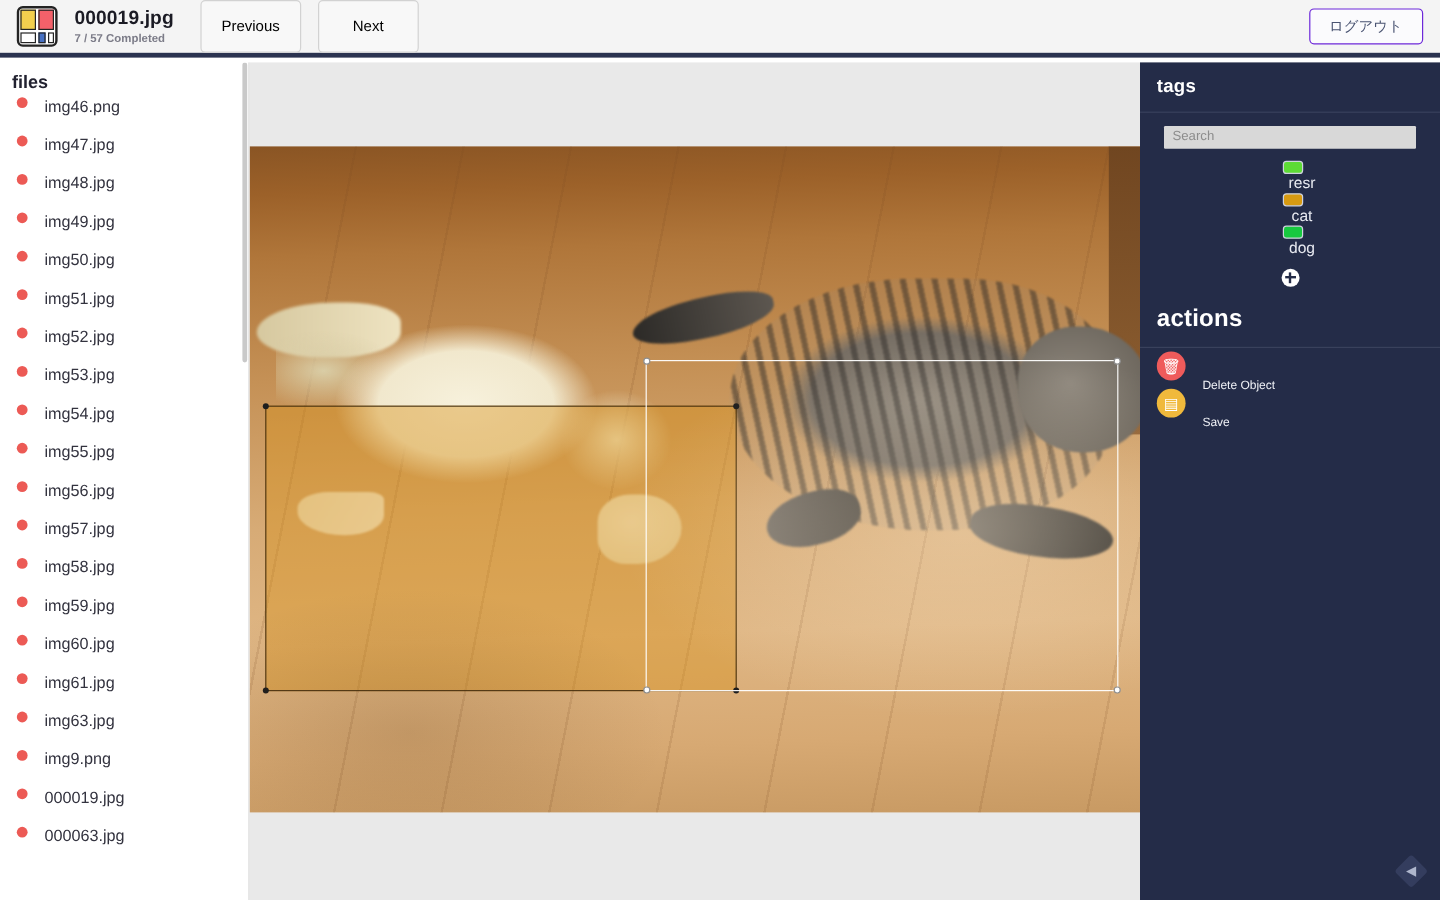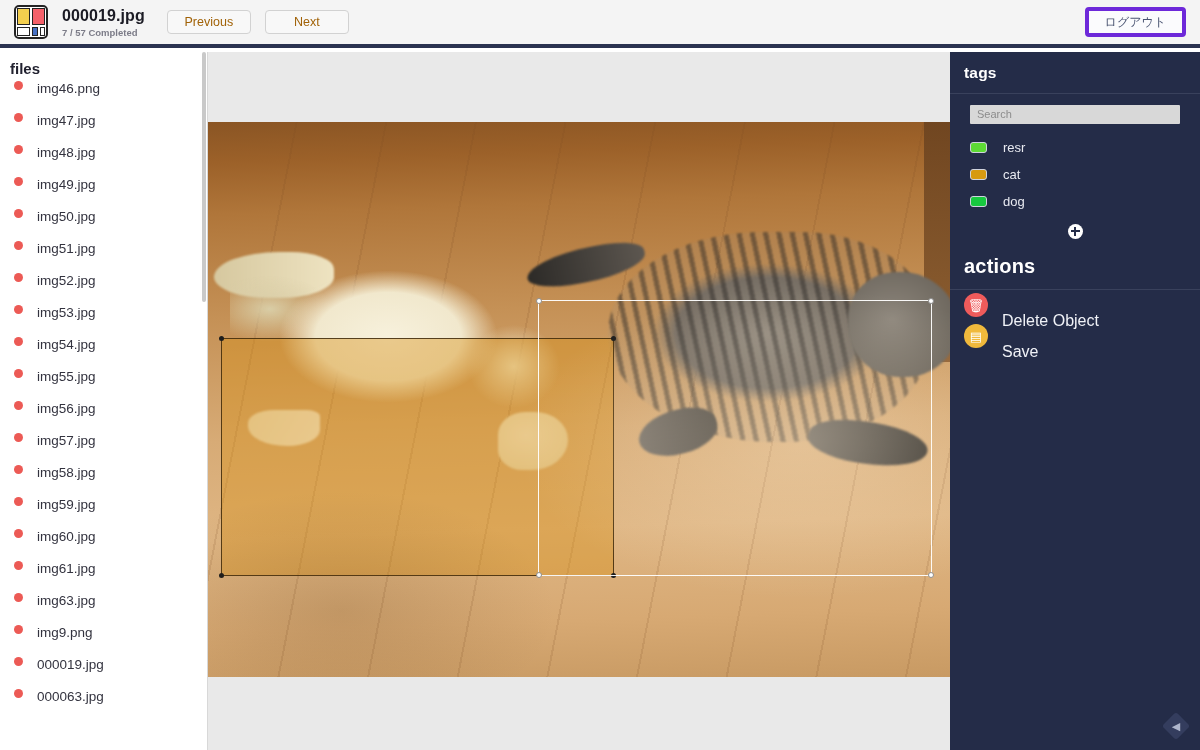--- a/index.html
+++ b/index.html
@@ -25,28 +25,28 @@
   .logo i { display: block; border: 1px solid #232323; }
   .lg-y { background: #f3cf4e; }
   .lg-r { background: #f4616a; }
   .lg-w { background: #ffffff; border: 1px solid #232323; }
   .lg-bot { display: grid; grid-template-columns: 1fr 1fr; gap: 2px; }
   .lg-b { background: #4771c4; border: 1px solid #232323; }
   .title-wrap { margin-left: 14px; margin-right: 22px; }
   .file-title { font-size: 16px; font-weight: bold; color: #1b1b24; letter-spacing: .1px; }
   .file-progress { font-size: 9.5px; color: #7c7c88; font-weight: bold; margin-top: 2px; }
   .nav-btn {
-    height: 24px; min-width: 84px; padding: 0 14px; margin-right: 14px;
+    height: 44px; min-width: 84px; padding: 0 14px; margin-right: 14px;
     background: #f8f8f8; border: 1px solid #d2d2d2; border-radius: 4px;
-    font-size: 12.5px; color: #a16207; font-family: "Liberation Sans", sans-serif;
+    font-size: 12.5px; color: #000000; font-family: "Liberation Sans", sans-serif;
     cursor: pointer;
   }
   .logout-btn {
     margin-left: auto; height: 30px; padding: 0 16px;
-    background: #fbfbfd; border: 4px solid #6d28d9; border-radius: 4px;
+    background: #fbfbfd; border: 1px solid #6d28d9; border-radius: 4px;
     font-size: 12px; color: #4a5472; font-family: "Liberation Sans", sans-serif;
     cursor: pointer;
   }
 
   
   .files-panel {
     position: absolute; top: 52px; left: 0; width: 208px; height: 698px;
     background: #ffffff; border-right: 1px solid #d8d8d8; overflow: hidden;
   }
   .files-head { font-size: 15px; font-weight: bold; color: #222230; padding: 8px 0 4px 10px; }
@@ -172,21 +172,21 @@
     border-bottom: 1px solid #39415c; letter-spacing: .2px;
   }
   .search-wrap { padding: 10px 20px 6px 20px; }
   .search-input {
     width: 100%; height: 19px; background: #d8d8d8; border: none; border-radius: 1px;
     font-size: 11px; color: #444; padding: 0 7px;
     font-family: "Liberation Sans", sans-serif;
   }
   .search-input::placeholder { color: #8c8c8c; }
   .tag-list { padding: 4px 0 0 0; }
-  .tag-item { display: flex; align-items: center; height: 27px; padding-left: 20px; cursor: pointer; }
+  .tag-item { display: flex; align-items: center; height: 27px; padding-left: 20px; cursor: pointer; flex-direction: column; }
   .tag-swatch {
     width: 17px; height: 11px; border-radius: 3px; border: 1px solid #cfd3de;
     flex: 0 0 auto; margin-right: 16px;
   }
   .tag-label { font-size: 13px; color: #e8eaf1; }
   .add-tag-row { display: flex; justify-content: center; padding: 9px 0 4px 0; }
   .add-tag {
     width: 15px; height: 15px; border-radius: 50%; background: #fff;
     position: relative; cursor: pointer;
   }
@@ -200,21 +200,21 @@
     font-size: 20px; font-weight: bold; padding: 12px 0 11px 14px;
     border-bottom: 1px solid #39415c; letter-spacing: .2px;
   }
   .action-item { display: flex; align-items: center; height: 31px; padding-left: 14px; cursor: pointer; }
   .act-icon {
     width: 24px; height: 24px; border-radius: 50%; flex: 0 0 auto; margin-right: 14px;
     display: flex; align-items: center; justify-content: center; font-size: 13px; color: #fff;
   }
   .act-del { background: #ef5b5b; }
   .act-save { background: #f0b93c; }
-  .act-label { font-size: 16px; color: #f0f2f7; margin-top: 32px; }
+  .act-label { font-size: 10px; color: #f0f2f7; margin-top: 32px; }
 
   .collapse-handle {
     position: absolute; right: 14px; bottom: 14px; width: 20px; height: 20px;
     background: #343d5e; transform: rotate(45deg); border-radius: 3px; cursor: pointer;
   }
   .collapse-handle span {
     position: absolute; left: 4px; top: 4px; width: 12px; height: 12px;
     transform: rotate(-45deg); color: #aeb6cc; font-size: 11px; line-height: 12px;
     text-align: center;
   }

